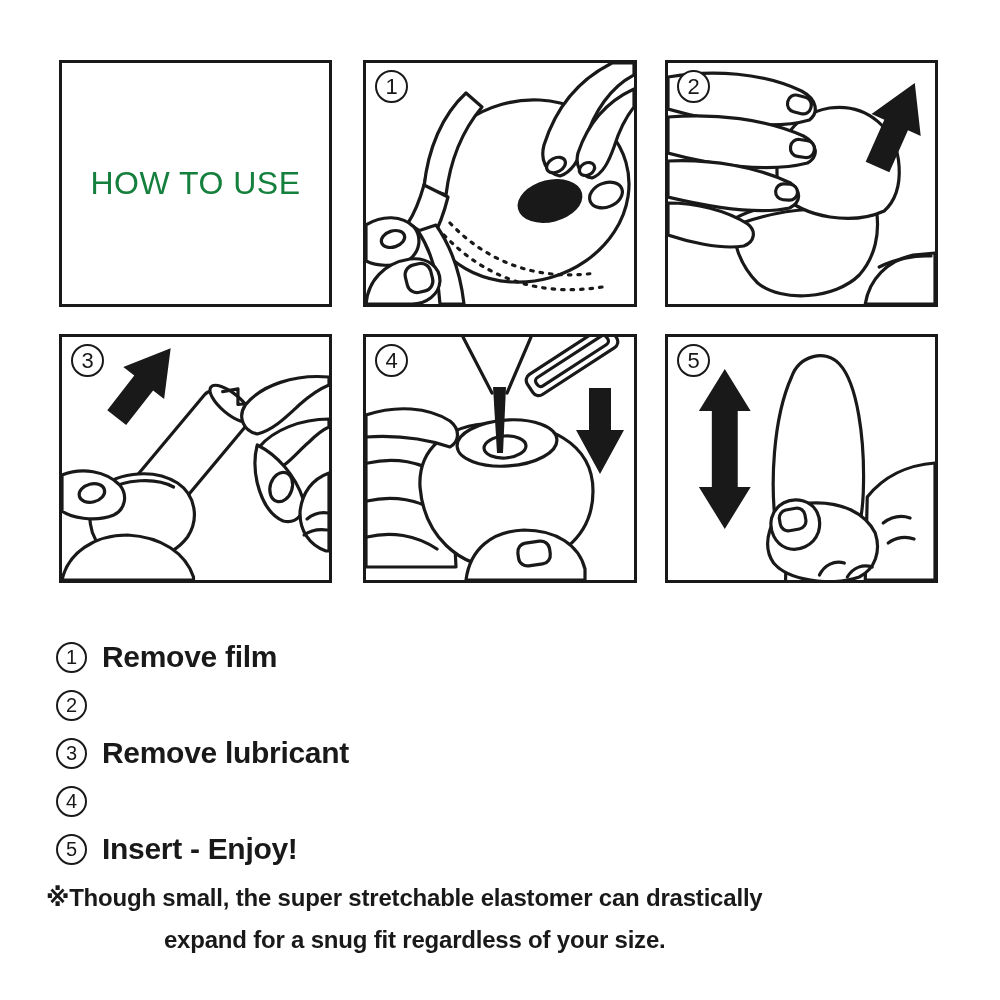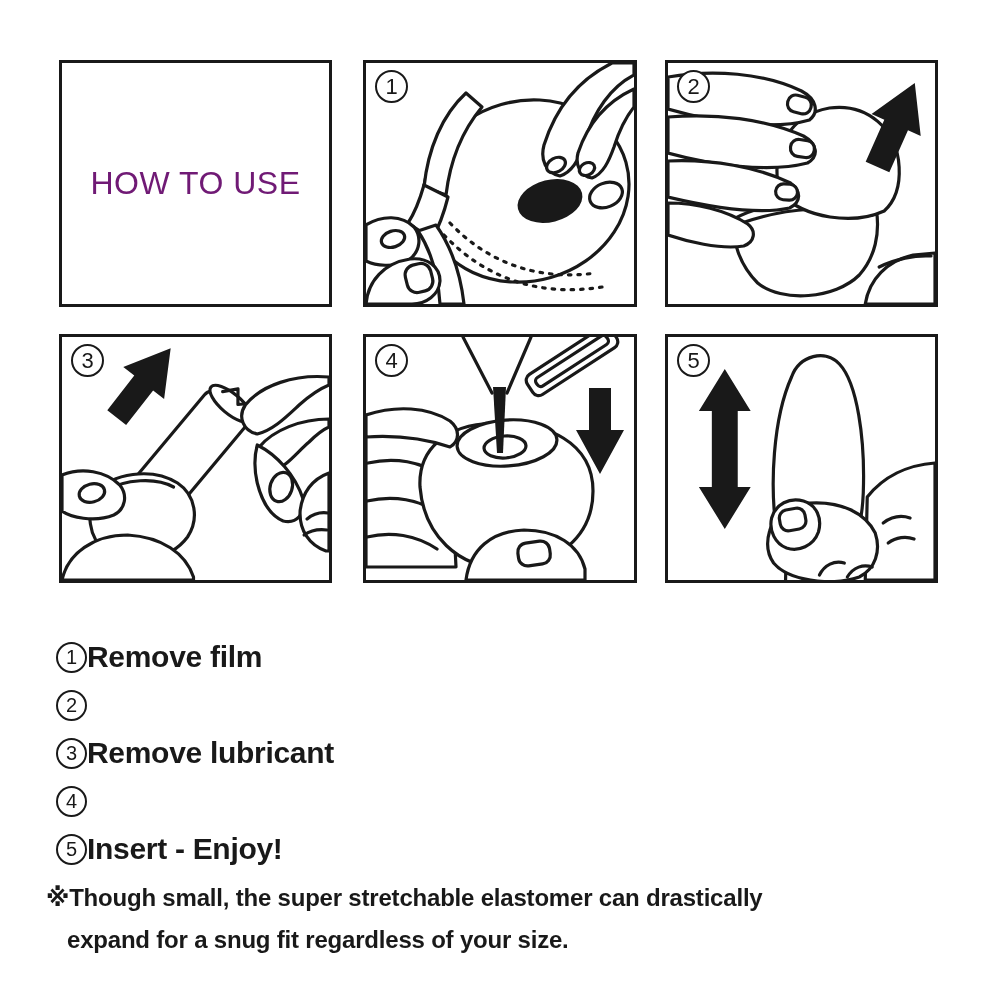--- a/index.html
+++ b/index.html
@@ -9,38 +9,38 @@
   }
   .panel {
     position:absolute; box-sizing:border-box; border:3px solid #191919; background:#ffffff;
   }
   .p-title { left:59px;  top:60px;  width:273px; height:247px; display:flex; align-items:center; justify-content:center; }
   .p1 { left:363px; top:60px;  width:274px; height:247px; }
   .p2 { left:665px; top:60px;  width:273px; height:247px; }
   .p3 { left:59px;  top:334px; width:273px; height:249px; }
   .p4 { left:363px; top:334px; width:274px; height:249px; }
   .p5 { left:665px; top:334px; width:273px; height:249px; }
-  .howto { font-size:32px; font-weight:400; letter-spacing:0.5px; color:#701a75; white-space:nowrap; }
+  .howto { font-size:32px; font-weight:400; letter-spacing:0.5px; color:#15803d; white-space:nowrap; }
   .art { position:absolute; left:0; top:0; width:100%; height:100%; display:block; }
   .badge {
     box-sizing:border-box; display:flex; align-items:center; justify-content:center;
     border:2.5px solid #191919; border-radius:50%; background:#ffffff;
     font-weight:400; color:#191919; line-height:1;
   }
   .panel .badge { position:absolute; left:9px; top:7px; width:33px; height:33px; font-size:22px; z-index:2; }
   .steps { position:absolute; left:56px; top:640px; list-style:none; margin:0; padding:0; }
   .step { display:flex; align-items:center; height:34px; margin-bottom:14px; }
   .step .badge { position:static; flex:0 0 31px; width:31px; height:31px; font-size:20px; }
-  .step-label { margin-left:0; font-size:30px; font-weight:700; letter-spacing:-0.3px; white-space:nowrap; }
+  .step-label { margin-left:15px; font-size:30px; font-weight:700; letter-spacing:-0.3px; white-space:nowrap; }
   .note {
     position:absolute; left:46px; top:877px; font-size:24px; font-weight:700;
     letter-spacing:-0.2px; line-height:41px; white-space:nowrap;
   }
   .note .mark { font-family:"DejaVu Sans",sans-serif; }
-  .note-line2 { margin-left:21px; }
+  .note-line2 { margin-left:21px;text-align:center; }
 </style>
 </head>
 <body>
 
 <div class="page">
 
   <section class="panel p-title">
     <span class="howto">HOW TO USE</span>
   </section>
 

